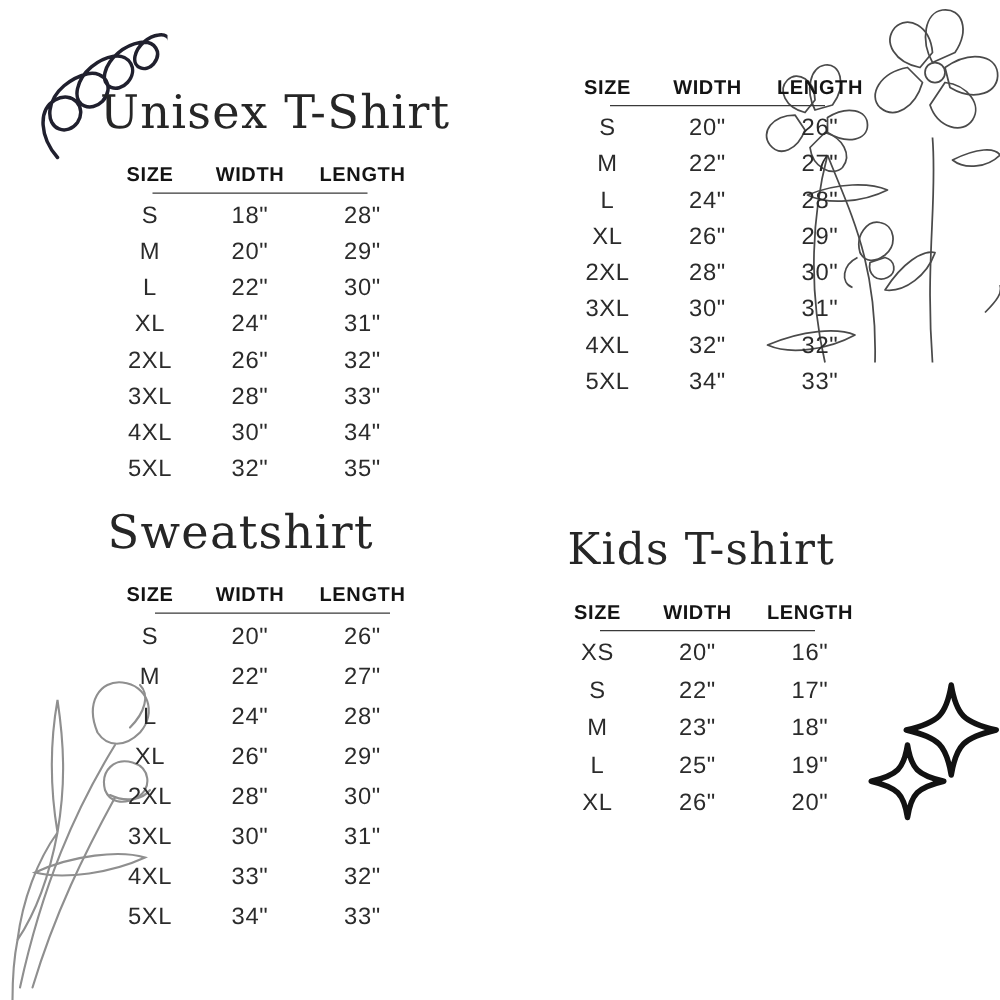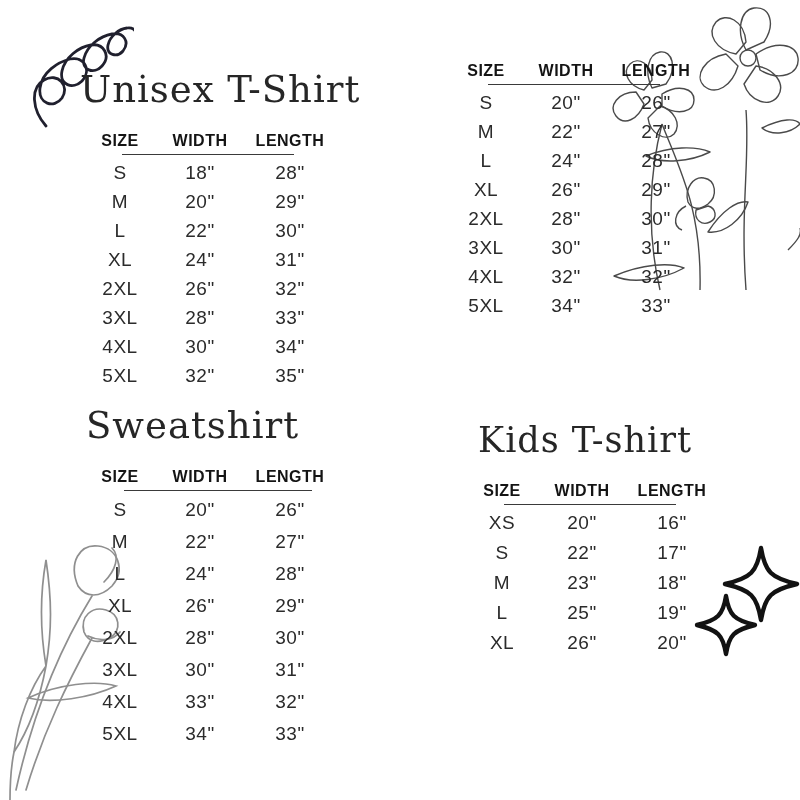--- a/index.html
+++ b/index.html
@@ -5,21 +5,21 @@
   html,body{margin:0;padding:0;background:#e9e9e9;}
   .canvas{
     position:relative;width:800px;height:800px;margin:0 auto;
     background:#ffffff;overflow:hidden;
     font-family:"Liberation Sans",sans-serif;color:#1c1c1c;
   }
   .panel{position:absolute;width:300px;}
   .panel-unisex{left:62px;top:48px;}
   .panel-hoodie{left:446px;top:52px;}
   .panel-sweatshirt{left:68px;top:384px;}
-  .panel-kids{left:460px;top:398px;}
+  .panel-kids{left:436px;top:398px;}
 
   .title{
     font-family:"DejaVu Serif","Liberation Serif",serif;
     font-size:37px;font-weight:500;letter-spacing:1px;
     color:#262626;line-height:48px;margin:18px;
     white-space:nowrap;
   }
   .panel-hoodie .title,.panel-kids .title{font-size:35px;}
 
   .sizetable{margin-top:14px;}

